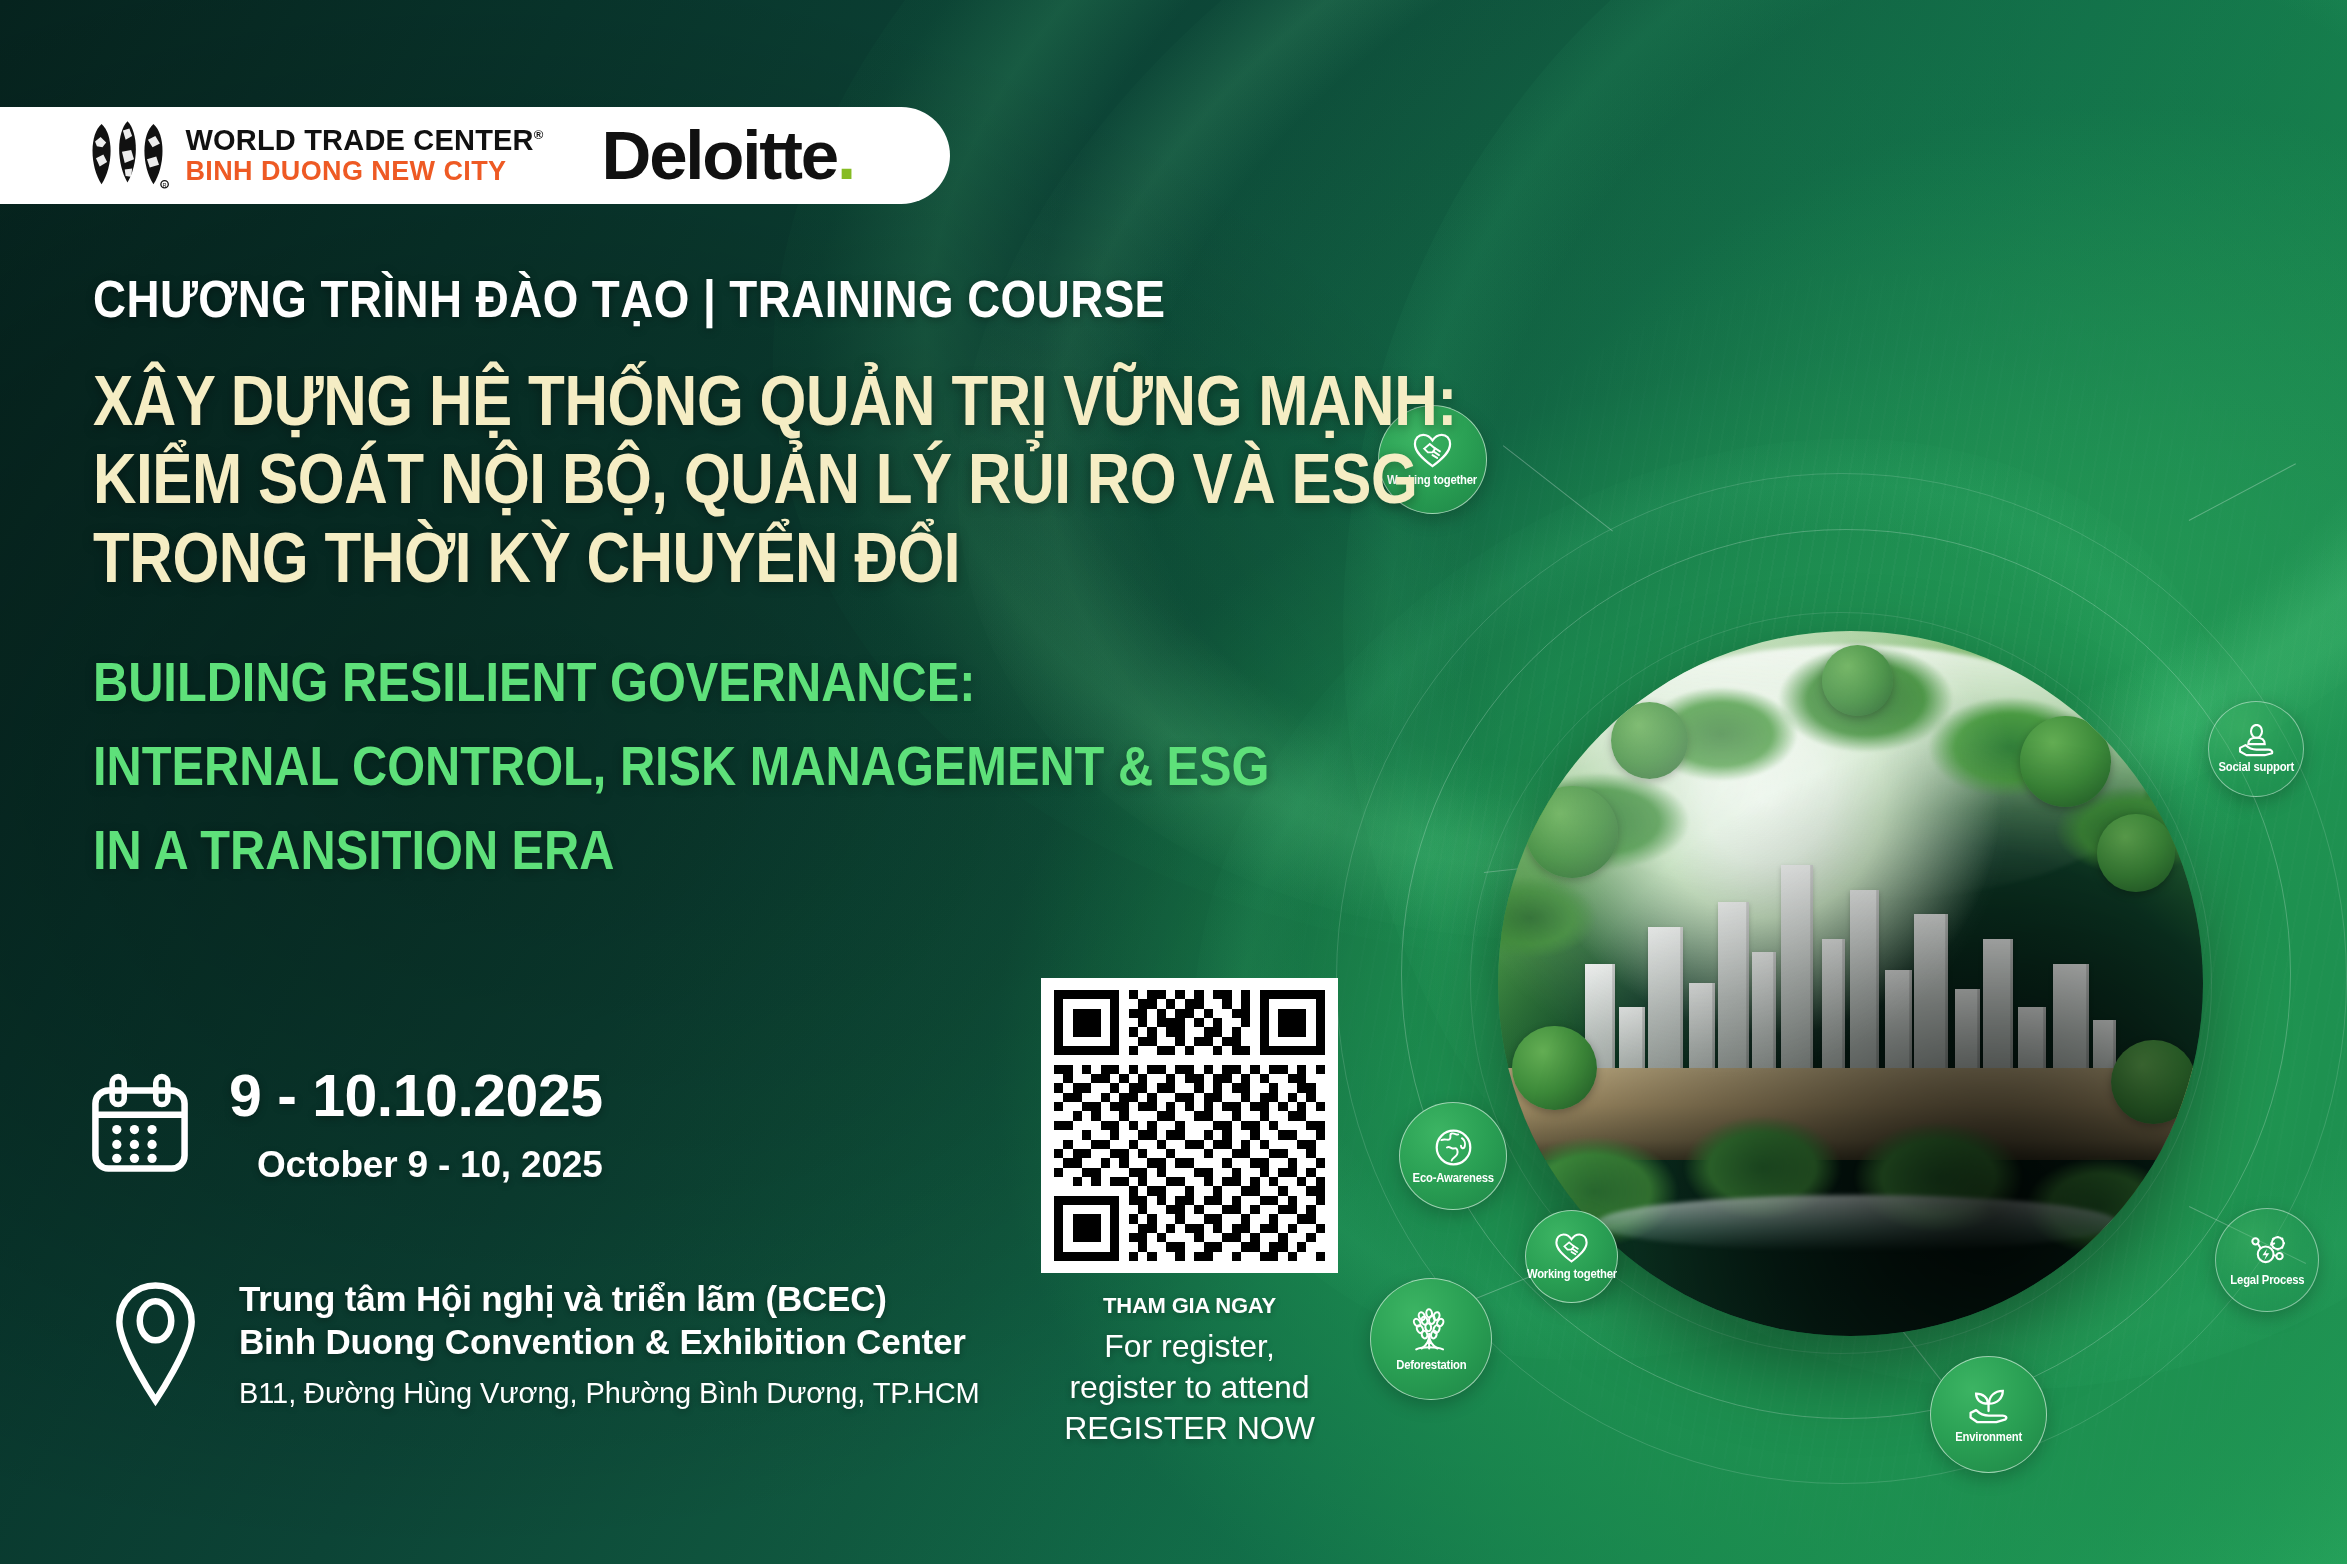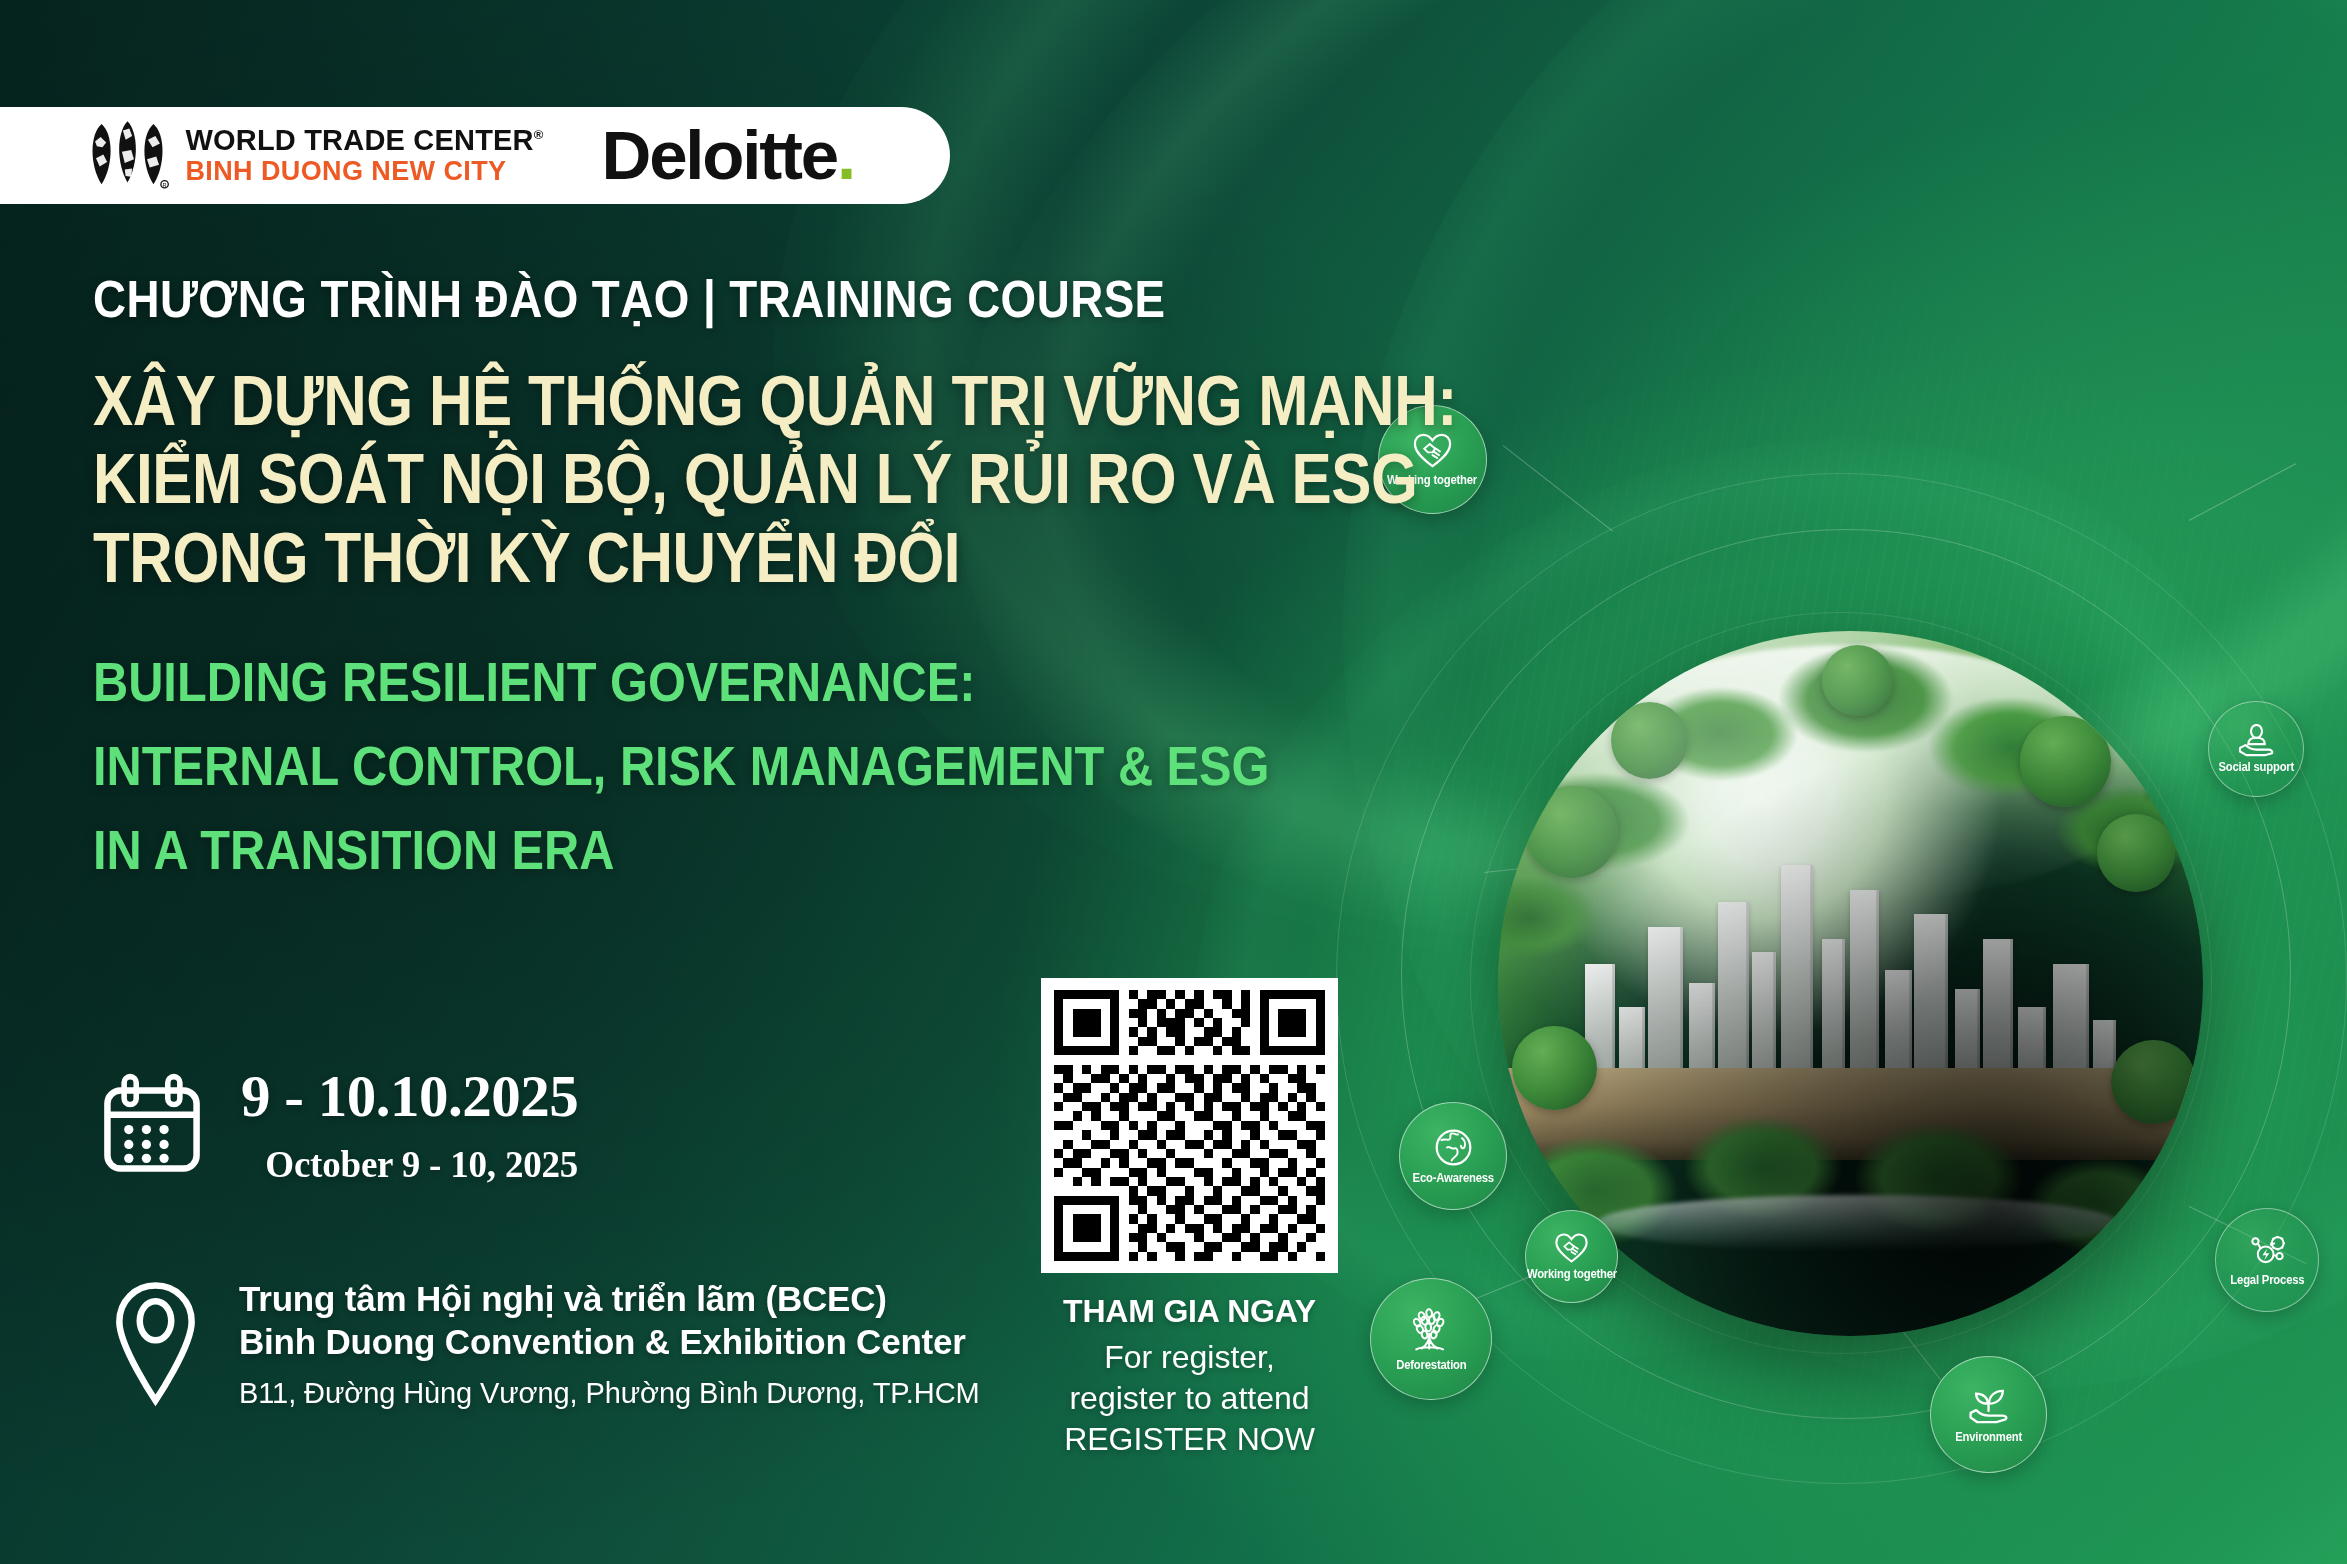--- a/index.html
+++ b/index.html
@@ -117,22 +117,22 @@
     color:#5ee07a; font-weight:bold;
     font-size:56px; line-height:1.50;
     letter-spacing:0px;
     transform:scaleX(0.87); transform-origin:left center;
     text-shadow:0 1.9px 11px rgba(0,0,0,0.30);
   }
   .head-en div { white-space:nowrap; }
 
   
   #date-row {
-    position:absolute; left:100px; top:1065px;
-    display:flex; align-items:center; gap:37px; z-index:15;font-family:Liberation Serif, serif;
+    position:absolute; left:88px; top:1065px;
+    display:flex; align-items:center; gap:37px; z-index:15;
   }
   .cal-icon { width:104px; height:104px; flex:0 0 auto; }
   .date-text { line-height:1.06; }
   .date-main {
     color:#fff; font-weight:bold; font-size:59px; letter-spacing:-0.5px;
     white-space:nowrap; text-shadow:0 1.9px 8.3px rgba(0,0,0,0.3);
   }
   .date-sub {
     color:#fff; font-weight:bold; font-size:37px; margin-top:17px;
     letter-spacing:-0.2px; white-space:nowrap;
@@ -161,21 +161,21 @@
   #qr-block {
     position:absolute; left:1041px; top:978px; width:297px;
     text-align:center; z-index:15;
   }
   .qr-frame {
     width:297px; height:295px; background:#fff;
     padding:12px; display:block;
   }
   .qr-frame svg { display:block; width:100%; height:100%; }
   .qr-t1 {
-    margin-top:20.4px; color:#fff; font-weight:bold; font-size:32px;
+    margin-top:20.4px; color:#fff; font-weight:bold; font-size:22px;
     letter-spacing:-0.2px; white-space:nowrap;
     text-shadow:0 1.9px 6.5px rgba(0,0,0,0.3);
   }
   .qr-t2 {
     margin-top:6.5px; color:#fff; font-size:32px; font-weight:500;
     line-height:1.28; text-shadow:0 1.9px 6.5px rgba(0,0,0,0.3);
   }
   .qr-t2 div { white-space:nowrap; }
 
   

